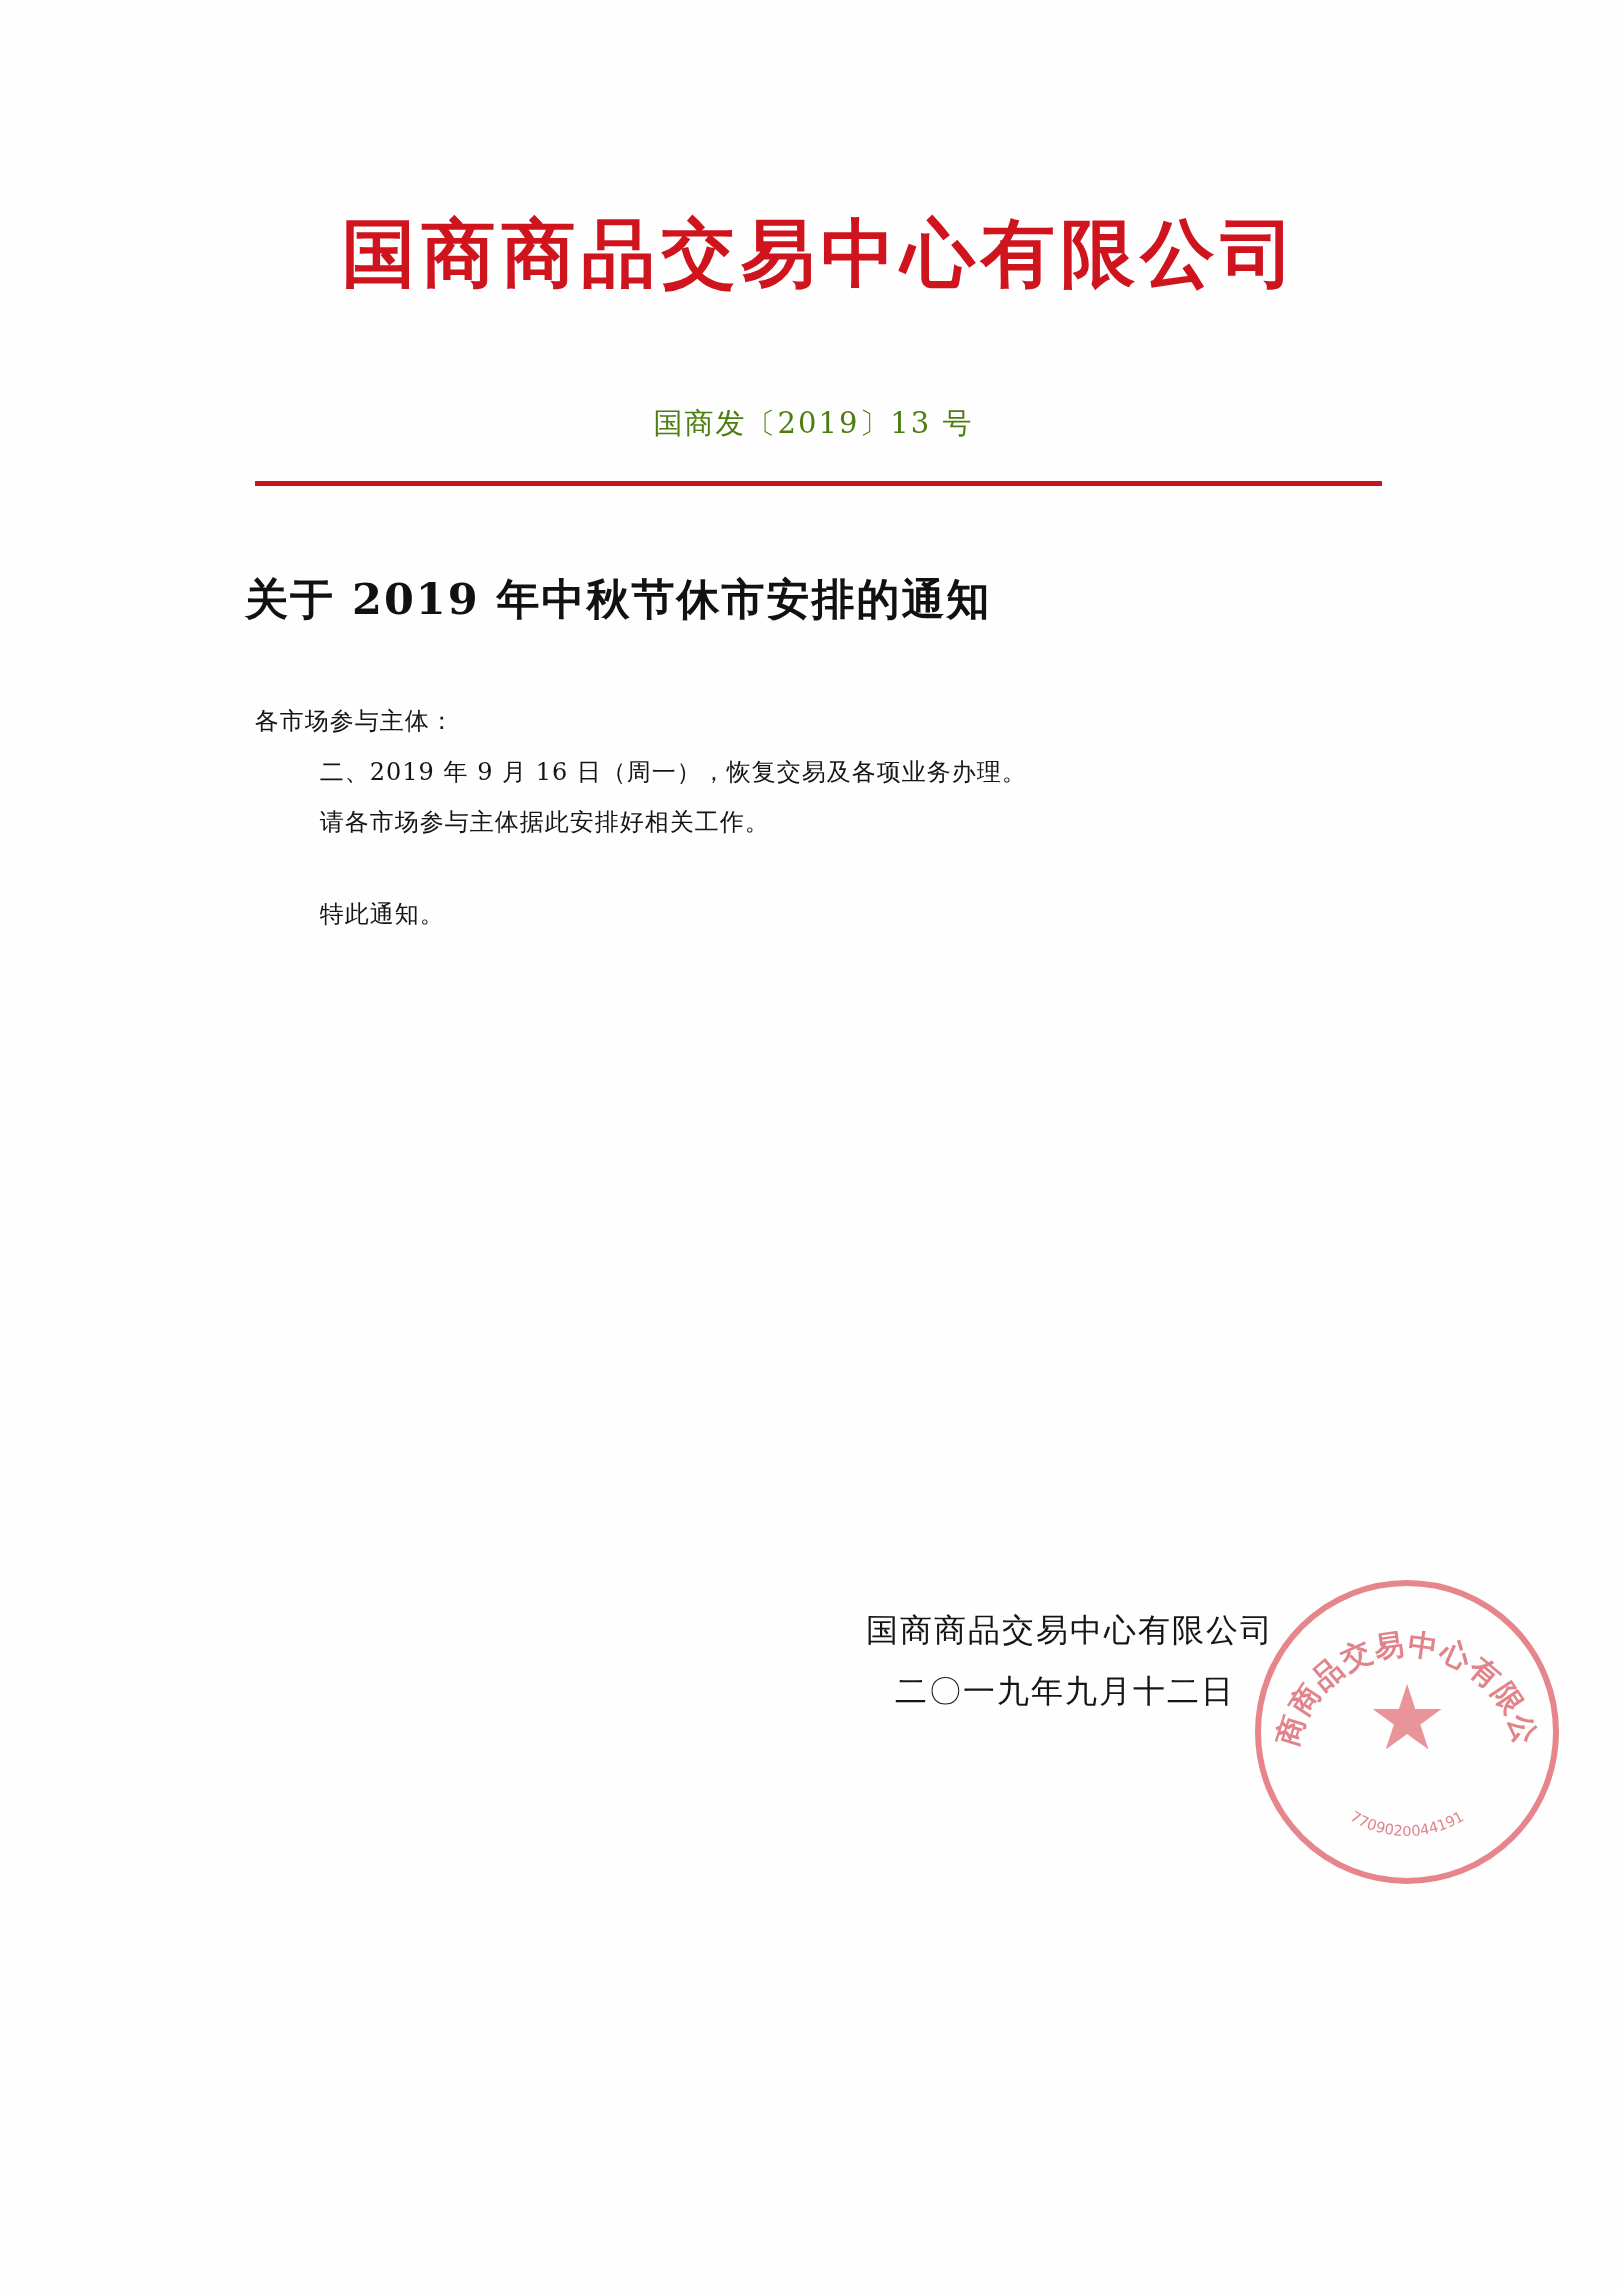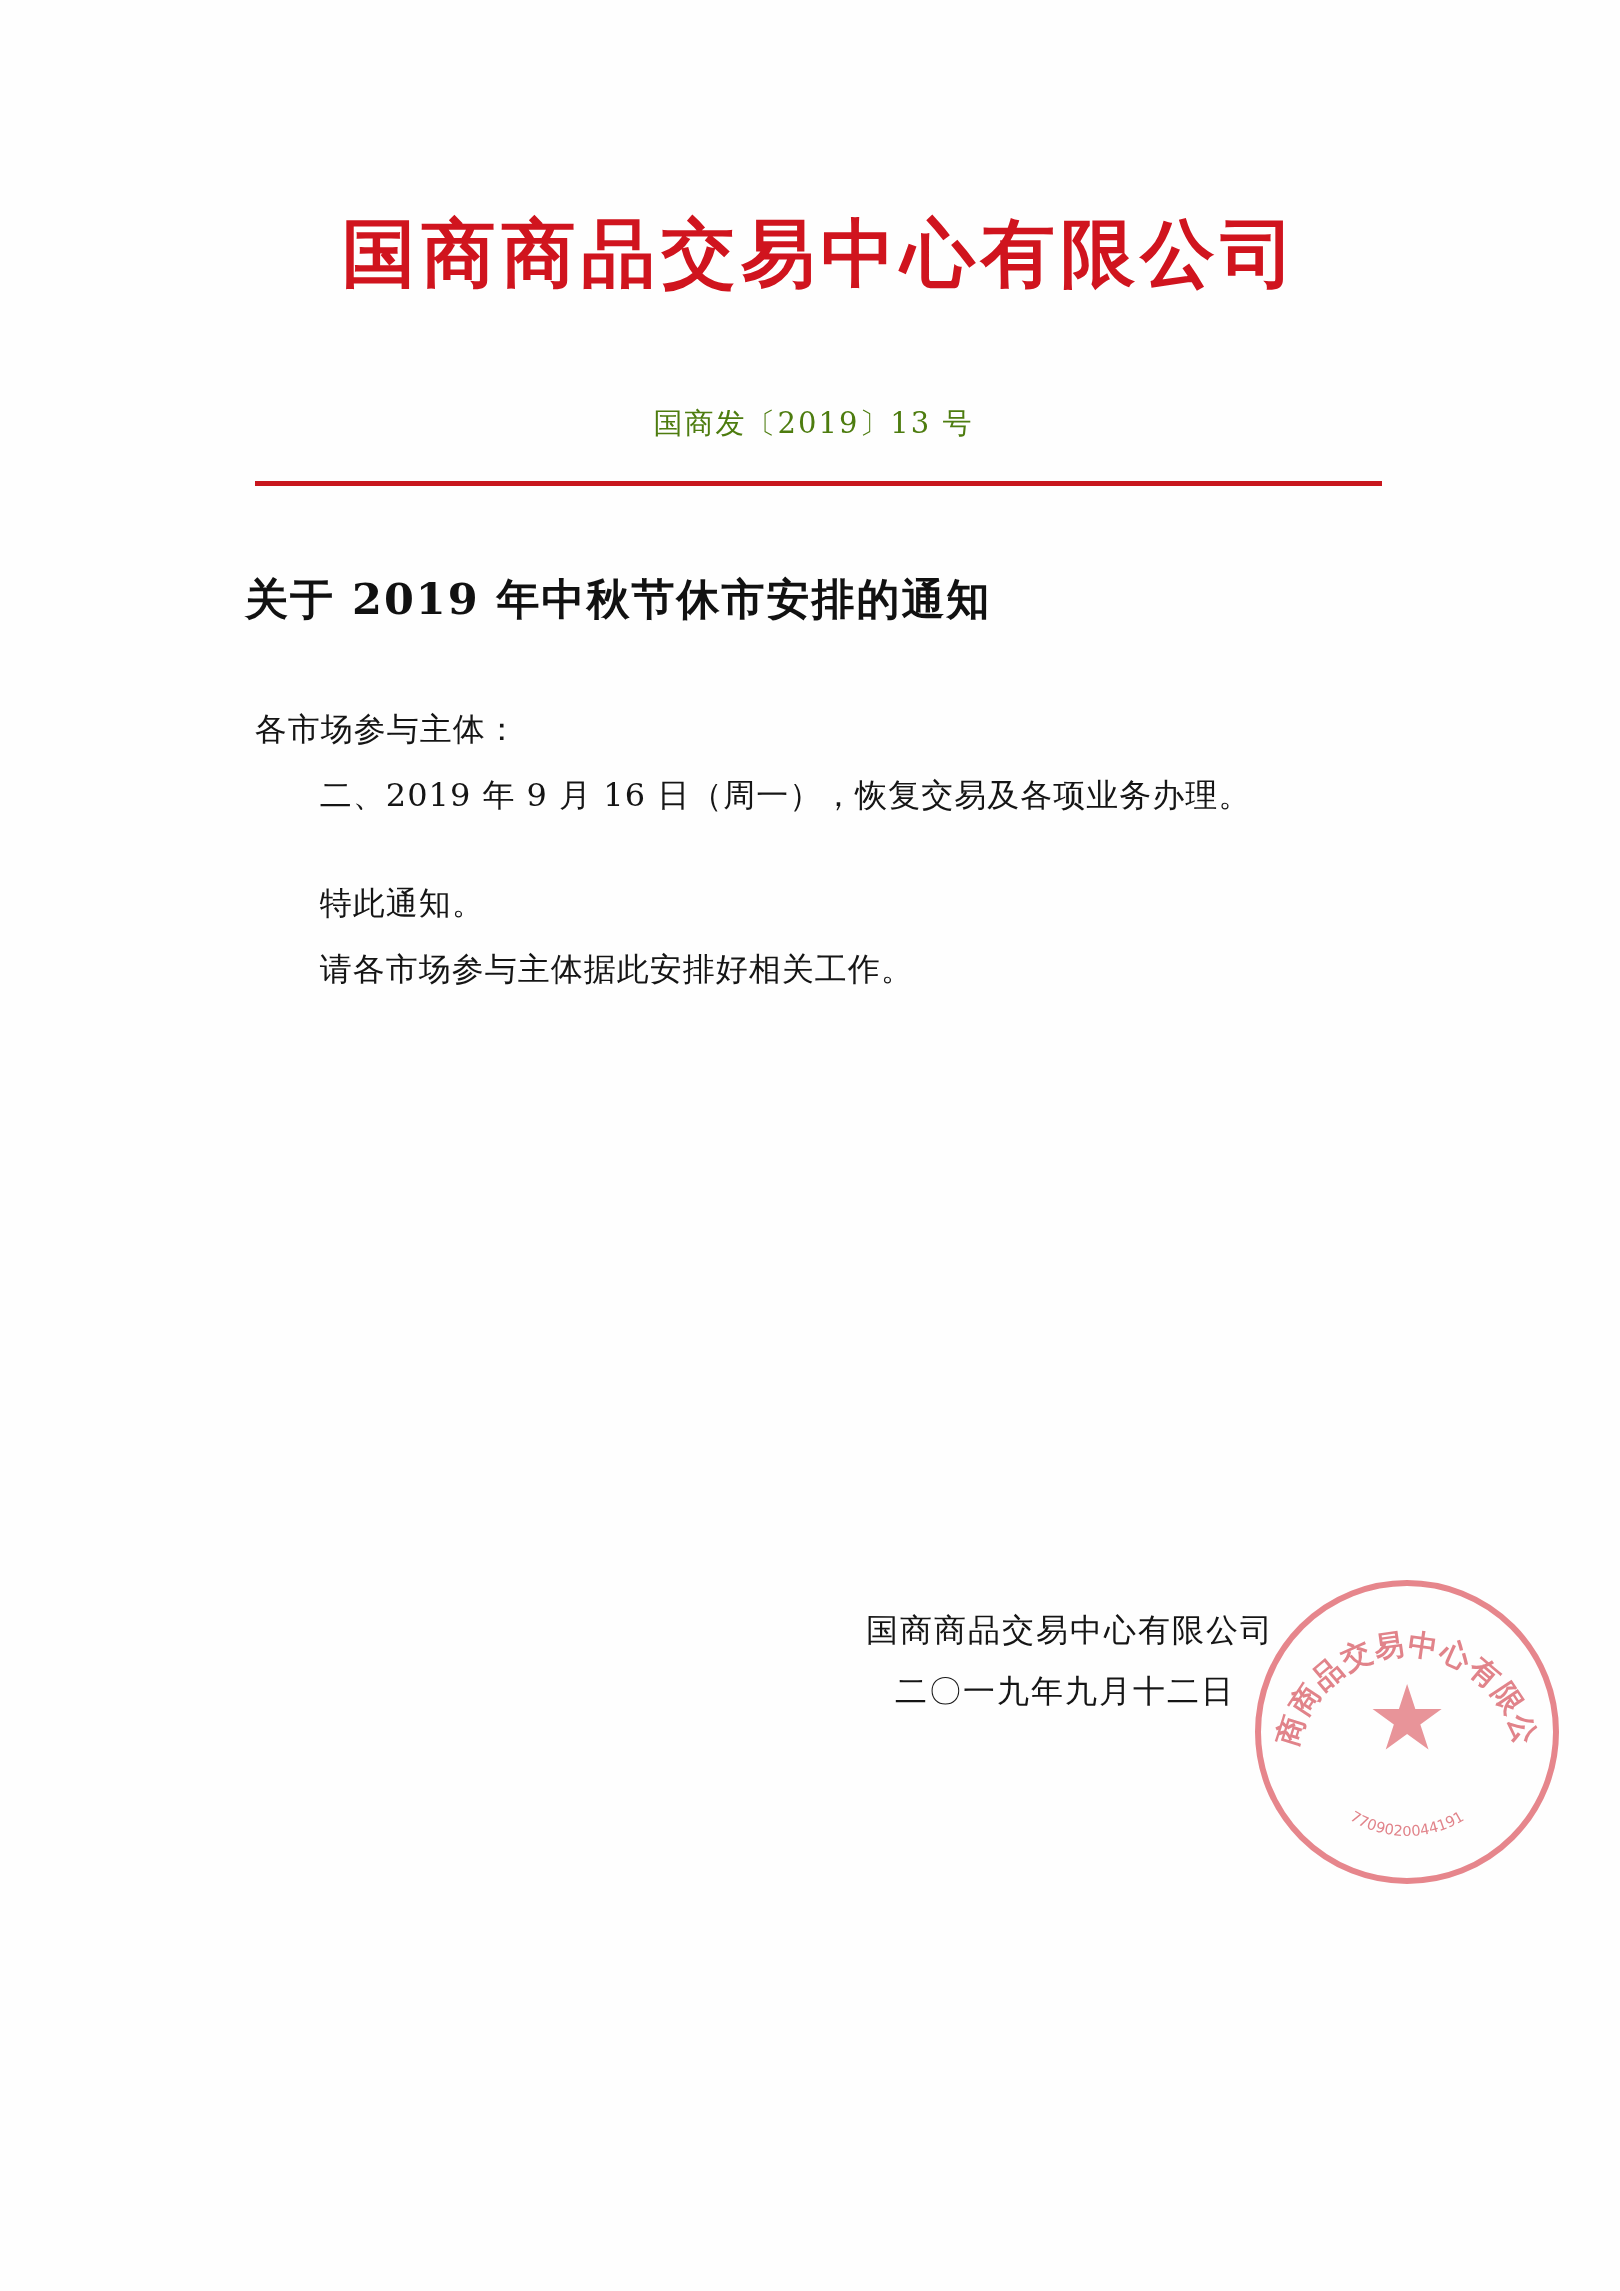--- a/index.html
+++ b/index.html
@@ -75,21 +75,21 @@
     letter-spacing: 2px;
     color: #111;
     font-family: "DejaVu Serif", "Liberation Serif", serif;
   }
 
   .body-text {
     position: absolute;
     top: 686px;
     left: 9.8px;
     width: 1127px;
-    font-size: 32px;
+    font-size: 24px;
     line-height: 1.95;
     color: #151515;
     letter-spacing: 1px;
     font-family: "DejaVu Serif", "Liberation Serif", serif;
   }
   .para {
     margin: 0 0 3.9px 0;
     text-align: justify;
     text-justify: inter-ideograph;
   }
@@ -182,22 +182,22 @@
 
     <div class="doc-number">国商发〔2019〕13 号</div>
 
     <div class="red-rule"></div>
 
     <div class="title">关于 2019 年中秋节休市安排的通知</div>
 
     <div class="body-text">
       <p class="para">各市场参与主体：</p>
       <p class="para indent">二、2019 年 9 月 16 日（周一），恢复交易及各项业务办理。</p>
+      <p class="para indent">请各市场参与主体据此安排好相关工作。</p>
       <p class="para indent gap-top">特此通知。</p>
-      <p class="para indent">请各市场参与主体据此安排好相关工作。</p>
     </div>
 
     <div class="signature">
       <span class="sig-line">国商商品交易中心有限公司</span>
       <span class="sig-line sig-date">二〇一九年九月十二日</span>
     </div>
 
     <div class="seal">
       <div class="seal-ring"></div>
       <svg class="seal-arc" viewBox="0 0 310 310">

